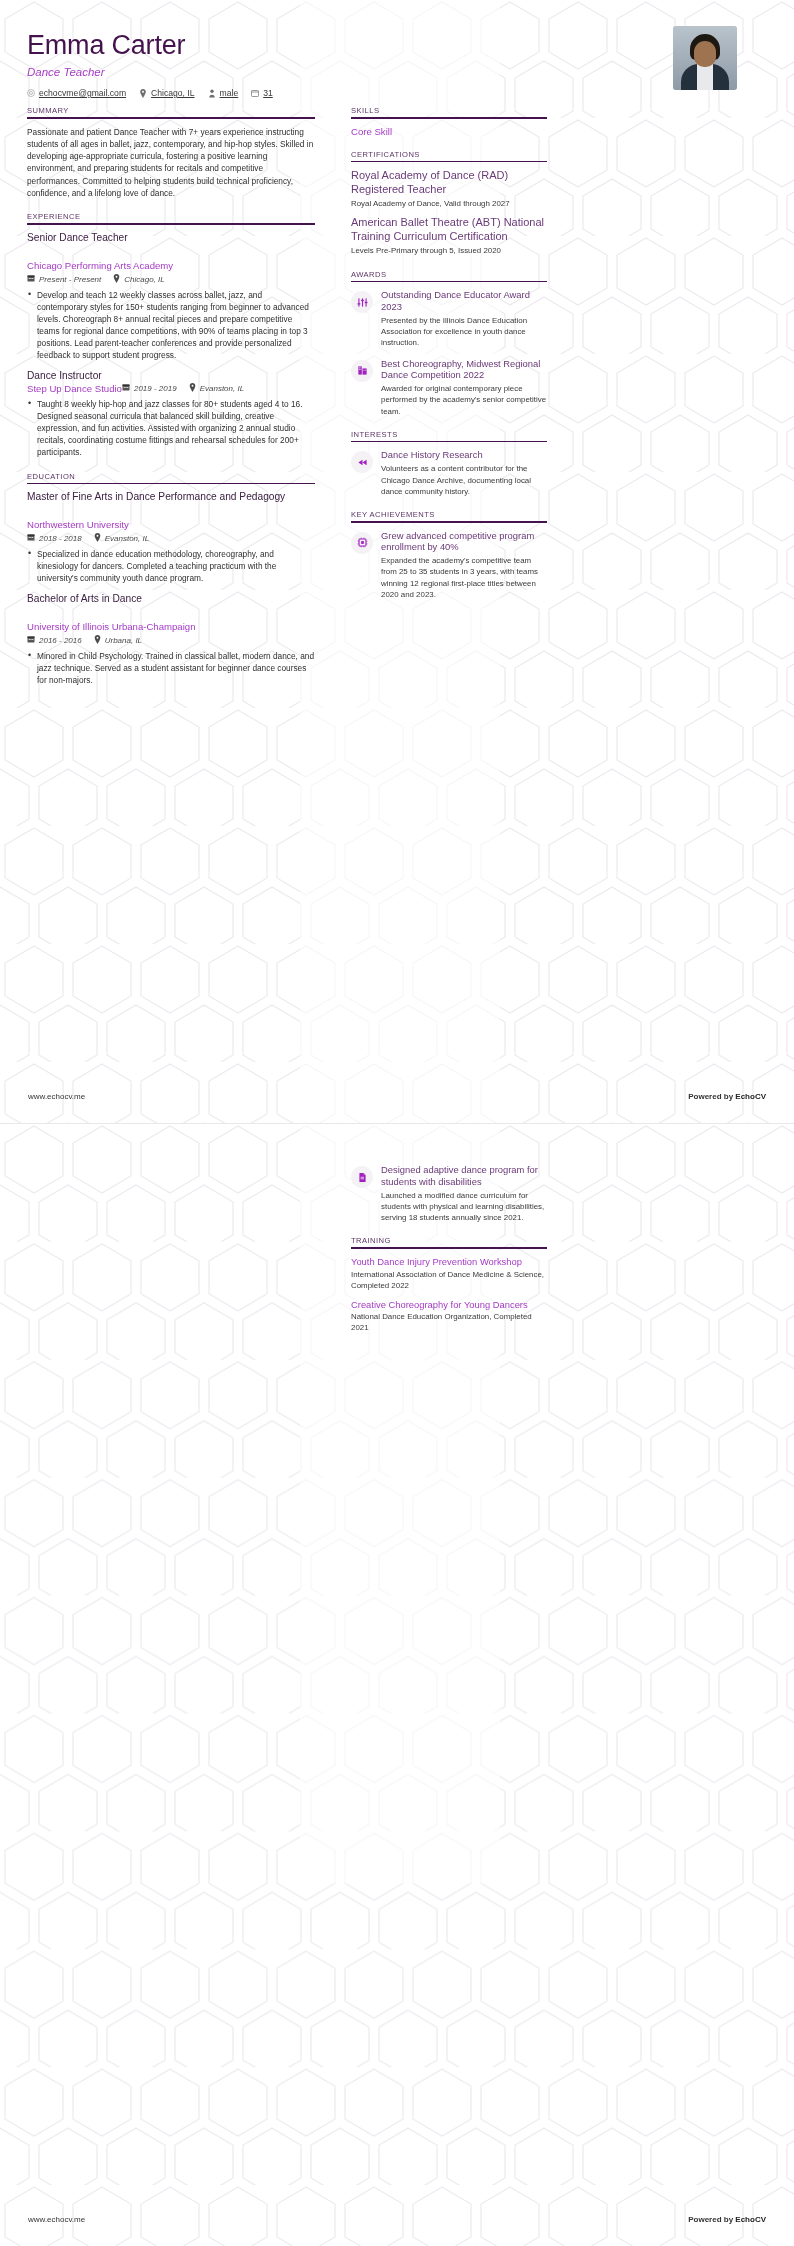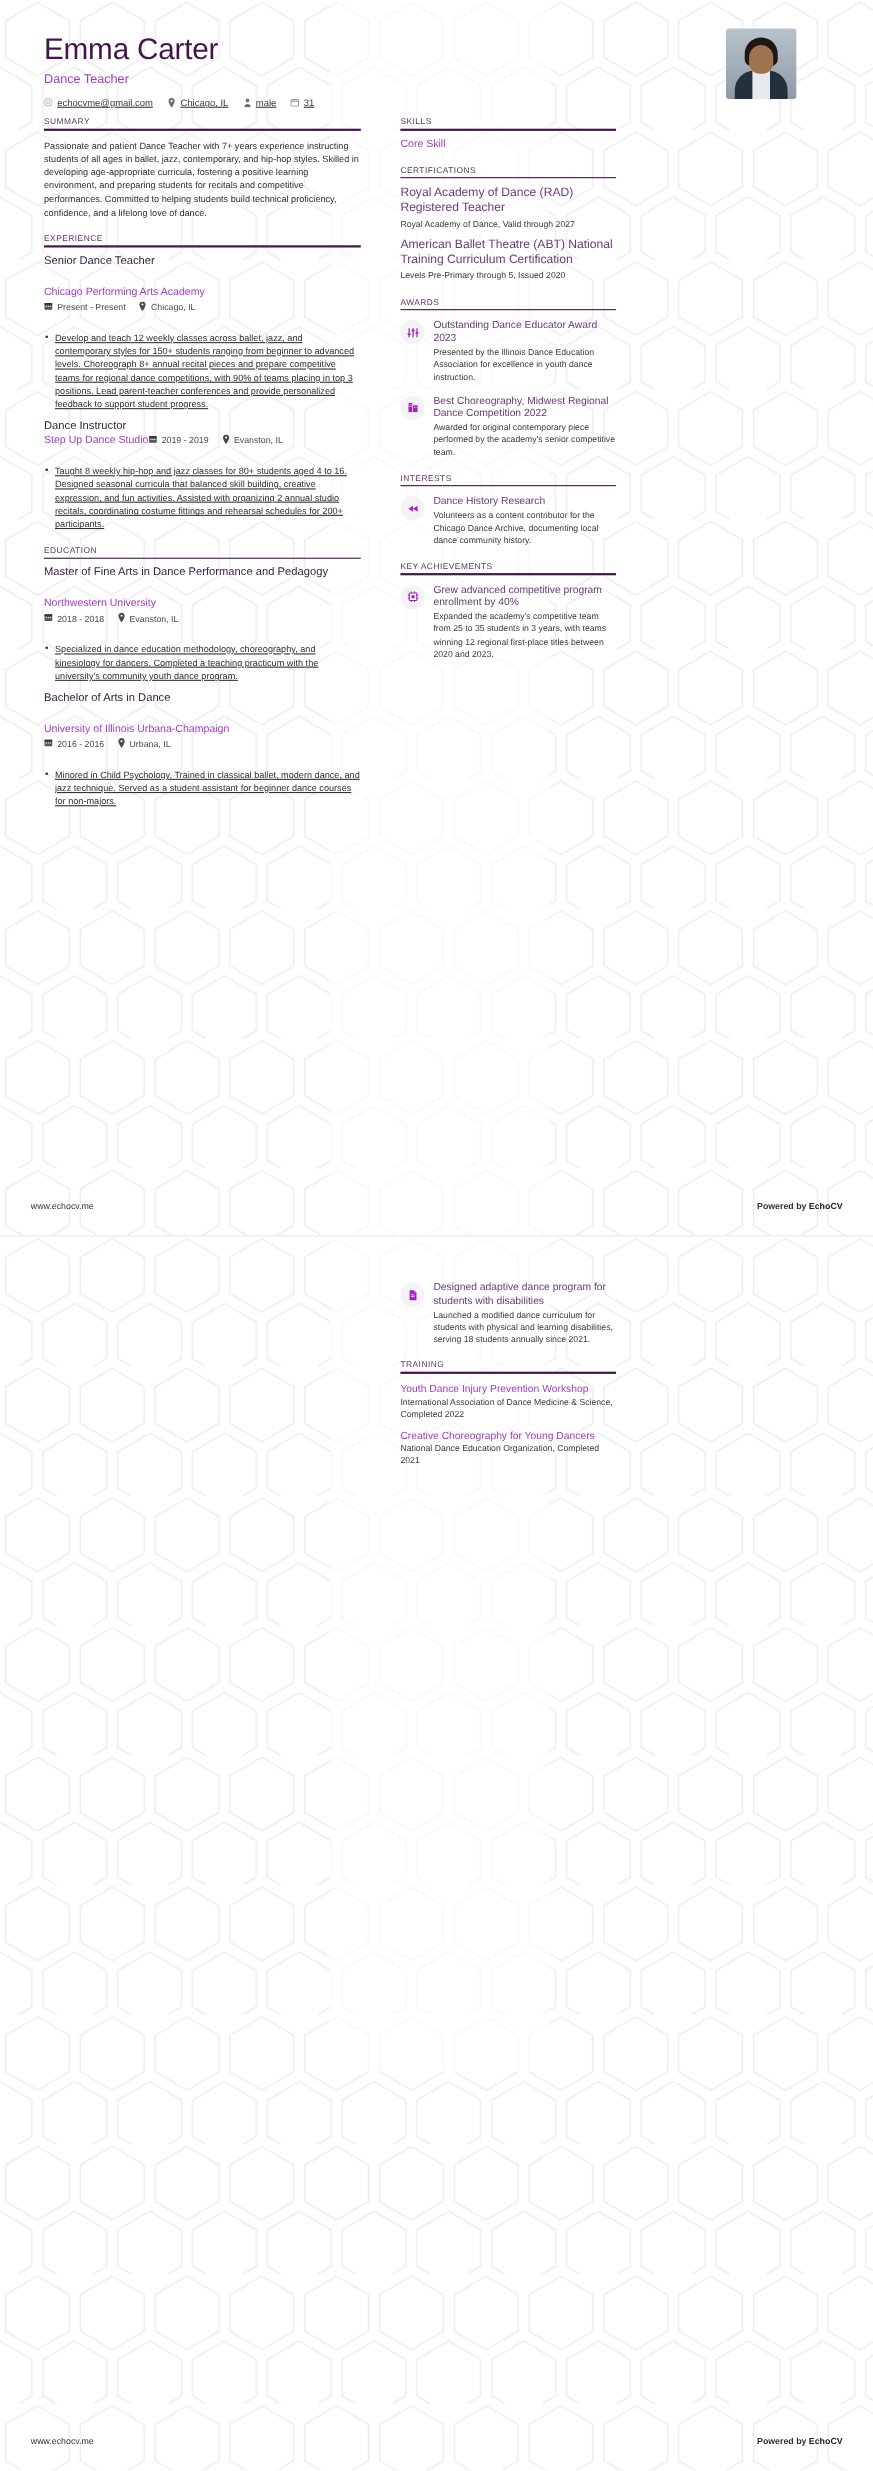--- a/index.html
+++ b/index.html
@@ -23,21 +23,21 @@
     position: absolute;
     inset: 0;
     pointer-events: none;
     z-index: 0;
   }
   .hexbg svg { display: block; width: 100%; height: 100%; }
 
   .content {
     position: relative;
     z-index: 1;
-    padding: 0 40px;
+    padding: 0 27px;
   }
 
   
   .header {
     padding: 26px 0 8px 0;
     display: flex;
     align-items: flex-start;
     justify-content: space-between;
   }
   .ident { padding-top: 4px; }
@@ -45,20 +45,21 @@
     font-size: 27px;
     font-weight: 400;
     color: #44134d;
     letter-spacing: -0.2px;
     line-height: 1.15;
   }
   .title {
     font-size: 11.5px;
     color: #a53bc4;
     margin-top: 5px;
+    font-style: italic;
   }
   .contact-row {
     display: flex;
     align-items: center;
     gap: 13px;
     margin-top: 10px;
     font-size: 8.6px;
     color: #3a3a3a;
     text-decoration: underline;
   }
@@ -119,24 +120,24 @@
     margin-top: 15px;
   }
   .entry-meta {
     display: flex;
     align-items: center;
     gap: 12px;
     margin-top: 3px;
     font-size: 8px;
     color: #4a4a4a;
   }
-  .meta-item { display: flex; align-items: center; gap: 4px; }
+  .meta-item { display: flex; align-items: center; gap: 4px; font-style: italic; }
   .entry-inline { display: flex; align-items: center; flex-wrap: wrap; }
   .entry-inline .entry-org { margin-top: 0; }
-  ul.bullets { list-style: none; margin-top: 16px; text-decoration: underline; }
+  ul.bullets { list-style: none; margin-top: 4px; }
   ul.bullets li {
     position: relative;
     padding-left: 10px;
     font-size: 8.3px;
     line-height: 1.46;
     color: #2f2f2f;
     margin-bottom: 2px;
   }
   ul.bullets li::before {
     content: "\2022";

